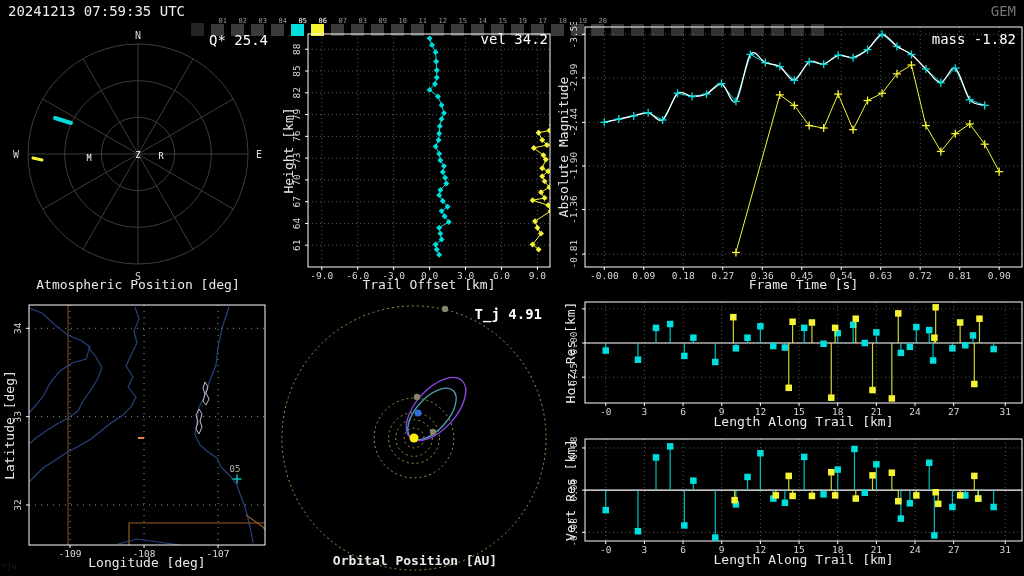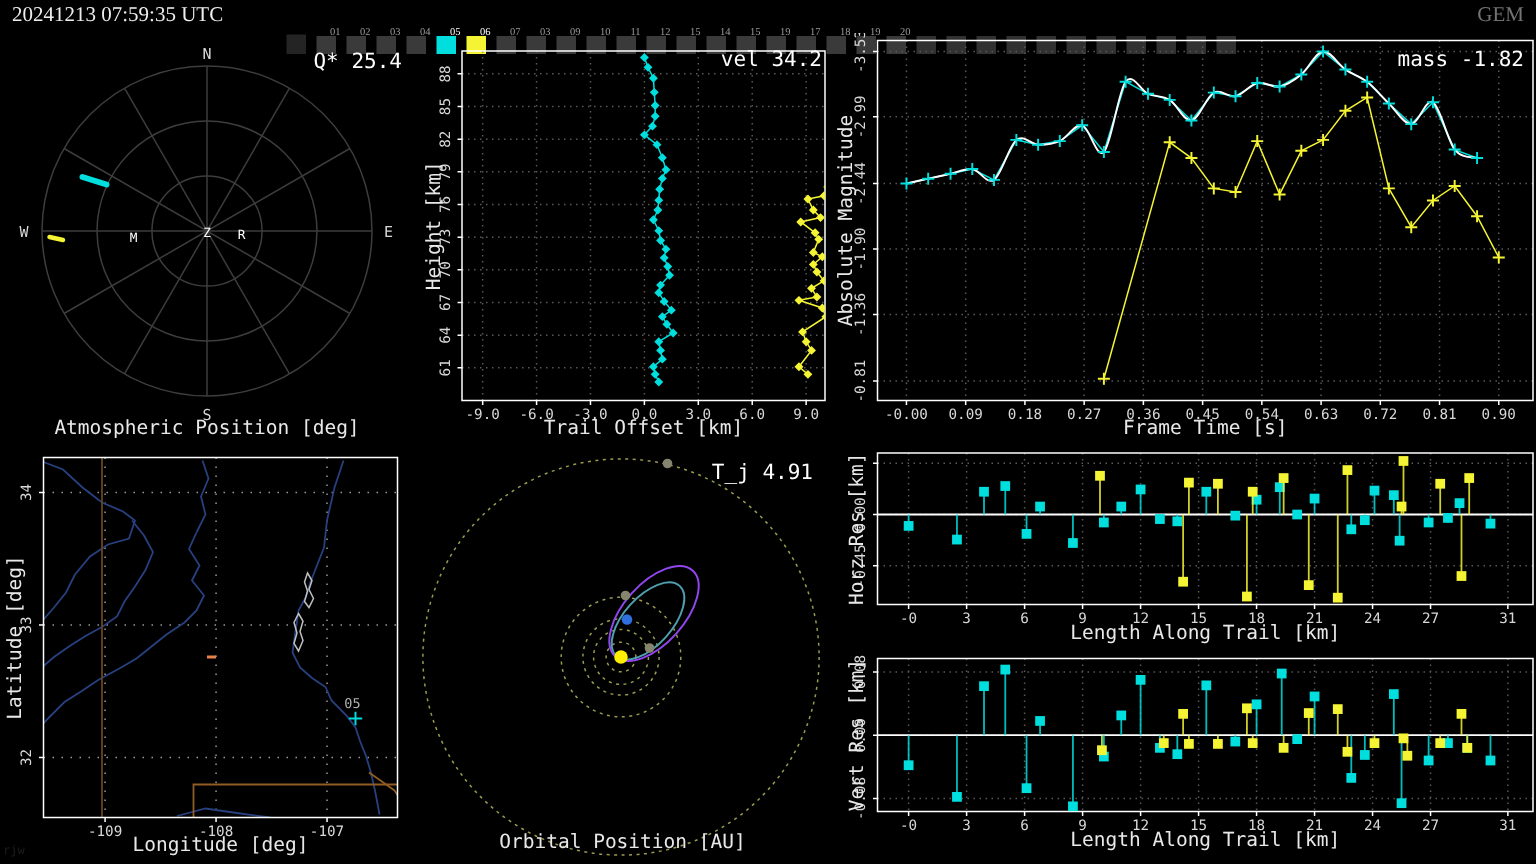--- a/index.html
+++ b/index.html
@@ -1,18 +1,18 @@
 <!DOCTYPE html>
 <html><head>
 <meta charset="utf-8">
 <style>
   html,body{margin:0;padding:0;background:#000;}
   #screen{position:relative;width:1024px;height:576px;background:#000;overflow:hidden;
           font-family:"DejaVu Sans Mono",monospace;}
-  #topbar{position:absolute;left:0;top:0;width:1024px;height:22px;font-family:Liberation Serif, serif;}
+  #topbar{position:absolute;left:0;top:0;width:1024px;height:22px;}
   #timestamp{position:absolute;left:8px;top:3px;font-size:14px;color:#ededed;white-space:pre;}
   #shower{position:absolute;right:8px;top:3px;font-size:14px;color:#737373;}
   #cams{position:absolute;left:190px;top:0;height:22px;}
   .cam{position:absolute;top:17px;width:20px;height:22px;}
   .cam .lbl{position:absolute;top:1px;right:3px;font-size:7px;line-height:7px;color:#9a9a9a;}
   .cam .box{position:absolute;left:1px;top:7px;width:13px;height:12px;background:#3a3a3a;}
   .panel{position:absolute;}
   .panel svg{display:block;}
   #watermark{position:absolute;left:2px;top:562px;font-size:8px;color:#1e1e1e;}
   text{font-family:"DejaVu Sans Mono",monospace;}
@@ -505,21 +505,21 @@
         <text x="21" y="33.319838056680396" font-size="9.5" fill="#d8d8d8" text-anchor="middle" transform="rotate(-90 21 33.319838056680396)">34</text>
         <g>
           <line x1="232.5" y1="184" x2="241.5" y2="184" stroke="#00dede" stroke-width="1.3"></line>
           <line x1="237" y1="179.5" x2="237" y2="188.5" stroke="#00dede" stroke-width="1.3"></line>
           <text x="235" y="177" font-size="9" fill="#b0b0b0" text-anchor="middle">05</text>
         </g>
         <text x="147" y="272" font-size="13" fill="#e8e8e8" text-anchor="middle">Longitude [deg]</text>
         <text x="14" y="130" font-size="13" fill="#e8e8e8" text-anchor="middle" transform="rotate(-90 14 130)">Latitude [deg]</text>
       </svg>
     </div>
-  <div class="panel" style="left: 280px; top: 295px;">
+  <div class="panel" style="left: 280px; top: 295px; font-weight: bold;">
       <svg width="285" height="281" viewBox="0 0 285 281">
         <g>
           <circle cx="134" cy="143" r="9.906" fill="none" stroke="#9a9a50" stroke-width="1" stroke-dasharray="2 3"></circle>
           <circle cx="134" cy="143" r="18.287999999999997" fill="none" stroke="#9a9a50" stroke-width="1" stroke-dasharray="2 3"></circle>
           <circle cx="134" cy="143" r="25.4" fill="none" stroke="#9a9a50" stroke-width="1" stroke-dasharray="2 3"></circle>
           <circle cx="134" cy="143" r="39.878" fill="none" stroke="#9a9a50" stroke-width="1" stroke-dasharray="2 3"></circle>
           <circle cx="134" cy="143" r="132.07999999999998" fill="none" stroke="#9a9a50" stroke-width="1" stroke-dasharray="2 3"></circle>
           <ellipse cx="152" cy="119" rx="31.5" ry="16" fill="none" stroke="#4f9fae" stroke-width="1.3" transform="rotate(-48 152 119)"></ellipse>
           <ellipse cx="156" cy="114" rx="38.5" ry="20" fill="none" stroke="#9146f0" stroke-width="1.3" transform="rotate(-48 156 114)"></ellipse>
           <circle cx="153" cy="137" r="3.2" fill="#85856e"></circle>

